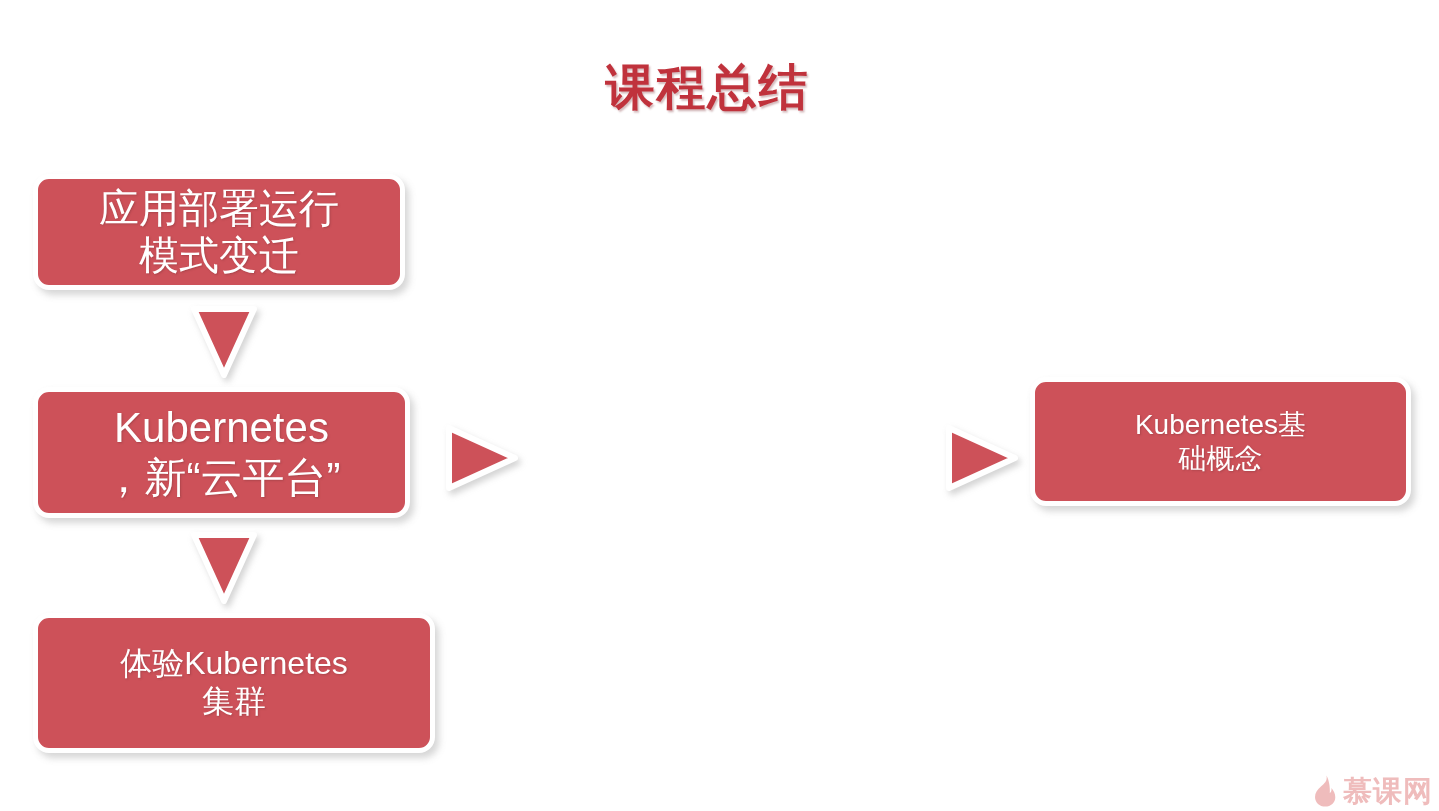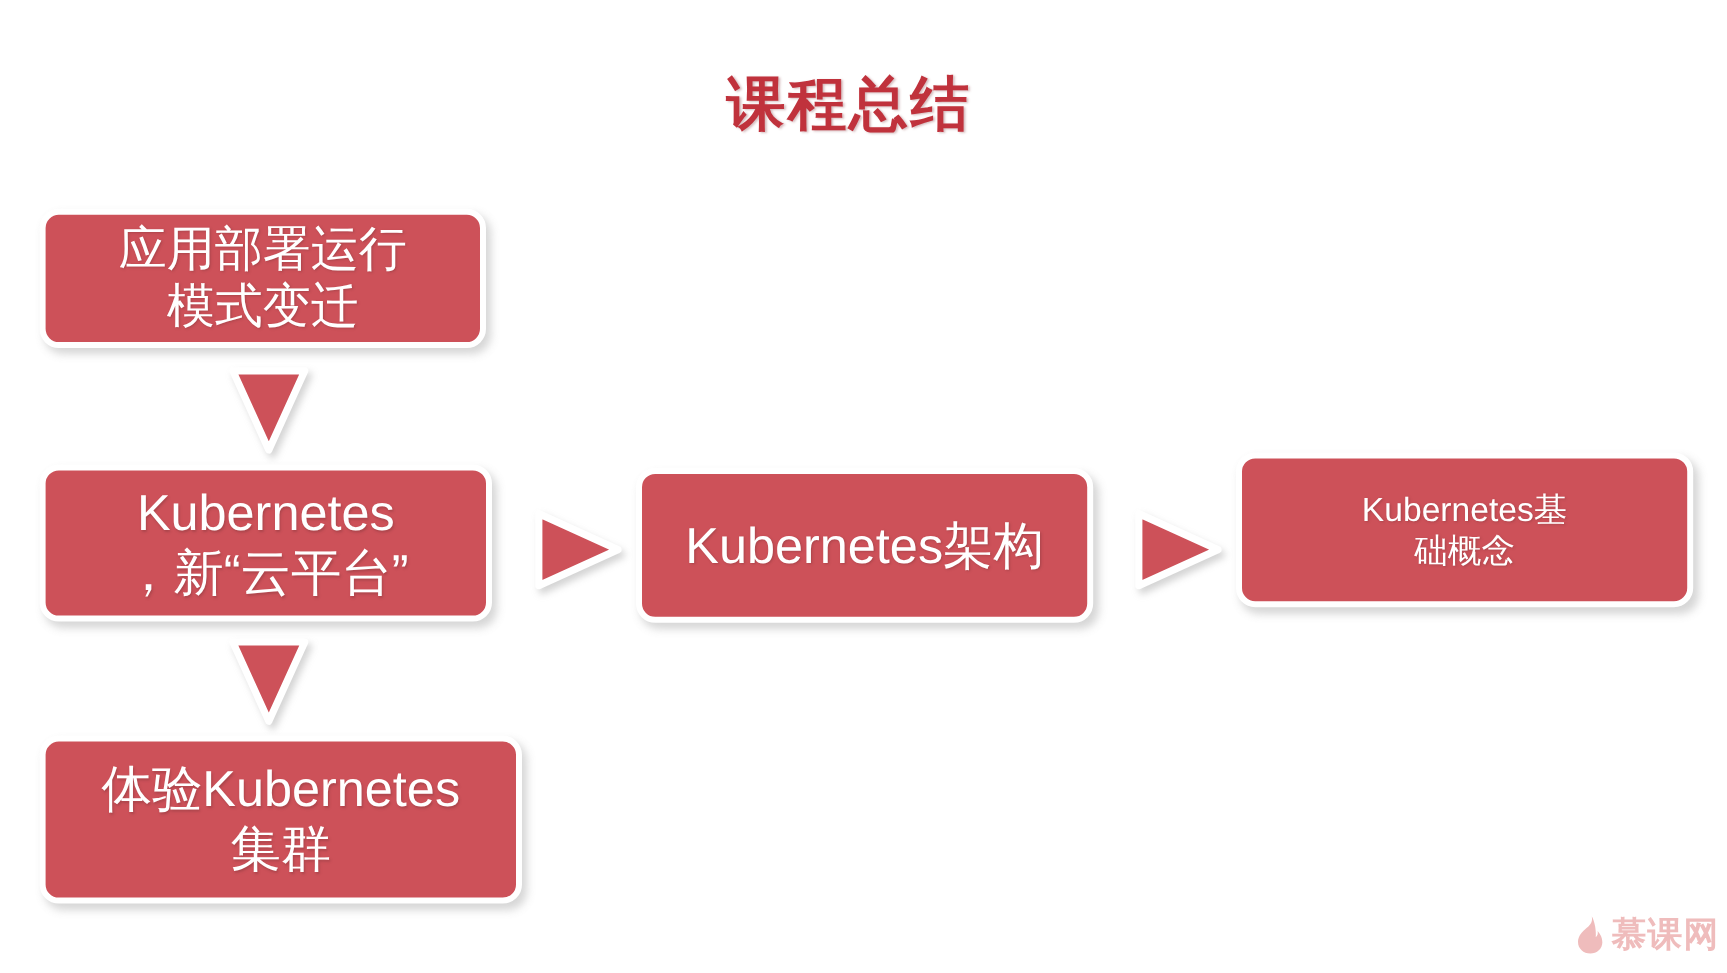--- a/index.html
+++ b/index.html
@@ -59,39 +59,39 @@
 
   .flow-box .label {
     display: block;
     width: 100%;
     white-space: pre-line;
   }
 
   
   #box-deploy      { left: 33px;   top: 174px; width: 372px; height: 116px; font-size: 40px; }
   #box-k8s-cloud   { left: 33px;   top: 387px; width: 377px; height: 131px; font-size: 42px; }
-  #box-k8s-cluster { left: 33px;   top: 613px; width: 402px; height: 140px; font-size: 42px; text-align: center; }
+  #box-k8s-cluster { left: 33px;   top: 613px; width: 402px; height: 140px; font-size: 32px; text-align: center; }
   #box-k8s-arch    { left: 530px;  top: 390px; width: 381px; height: 129px; font-size: 42px; }
   #box-k8s-basic   { left: 1030px; top: 377px; width: 381px; height: 129px; font-size: 28px; }
 
   
   .arrow {
     position: absolute;
     filter: drop-shadow(3px 4px 3px rgba(120,120,120,0.32));
   }
   #arrow-down-1 { left: 188px; top: 303px; width: 72px; height: 78px; }
   #arrow-down-2 { left: 188px; top: 529px; width: 72px; height: 78px; }
   #arrow-right-1 { left: 443px; top: 422px; width: 80px; height: 72px; }
   #arrow-right-2 { left: 943px; top: 422px; width: 80px; height: 72px; }
 
   
   #watermark {
     position: absolute;
     right: 6px;
-    bottom: 16px;
+    bottom: 4px;
     display: flex;
     align-items: center;
     gap: 5px;
     opacity: 0.95;
   }
   #watermark .wm-text {
     font-size: 29px;
     font-weight: 700;
     color: #efb9b9;
     letter-spacing: 1px;
@@ -136,23 +136,20 @@
     <span class="label">体验Kubernetes
 集群</span>
   </div>
 
   <div class="arrow" id="arrow-right-1">
     <svg viewBox="0 0 80 72" width="80" height="72" xmlns="http://www.w3.org/2000/svg">
       <polygon points="6,6 6,66 72,36" fill="#cd5159" stroke="#ffffff" stroke-width="6" stroke-linejoin="round"></polygon>
     </svg>
   </div>
 
-  <div class="flow-box" id="box-k8s-arch">
-    <span class="label">Kubernetes架构</span>
-  </div>
 
   <div class="arrow" id="arrow-right-2">
     <svg viewBox="0 0 80 72" width="80" height="72" xmlns="http://www.w3.org/2000/svg">
       <polygon points="6,6 6,66 72,36" fill="#cd5159" stroke="#ffffff" stroke-width="6" stroke-linejoin="round"></polygon>
     </svg>
   </div>
 
   <div class="flow-box" id="box-k8s-basic">
     <span class="label">Kubernetes基
 础概念</span>

